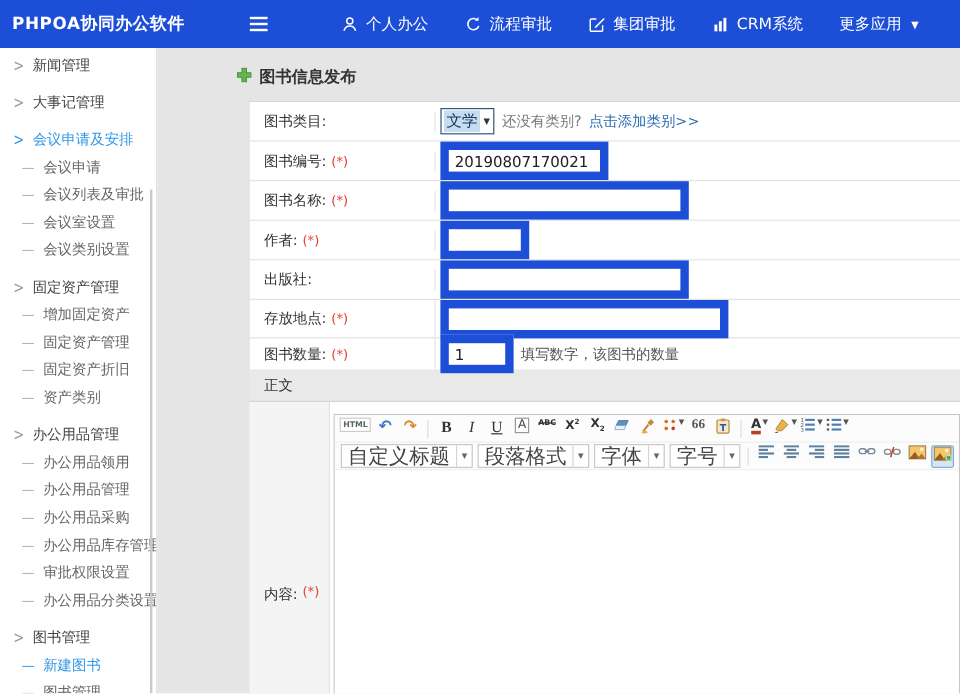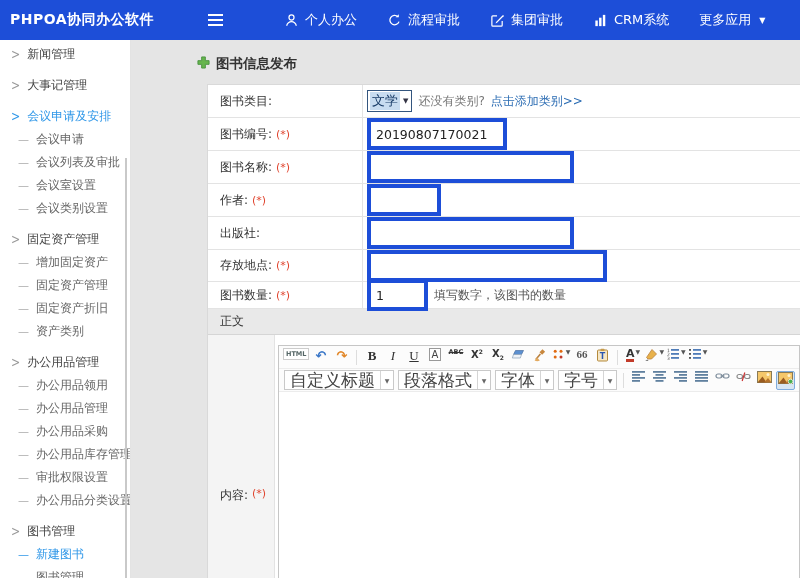--- a/index.html
+++ b/index.html
@@ -30,26 +30,26 @@
   .side-scroll { position:absolute; right:3px; top:118px; bottom:0; width:2px; background:#c9c9c9; }
 
   .content { flex:1; background:#e5e5e5; overflow:hidden; position:relative; }
   .page-title-row { margin:15px 0 0 66px; display:flex; align-items:center; gap:6px;
     font-size:13.5px; font-weight:bold; color:#333; }
 
   
   .form-table { margin:11px 0 0 76px; width:calc(100% - 76px); background:#fff;
     border:1px solid #d9d9d9; border-bottom:none; border-right:none; }
   .frow { display:flex; border-bottom:1px solid #e3e3e3; }
-  .h33 { height:33px; } .h32 { height:32px; } .h27 { height:27px; }
+  .h33 { height:33px;align-items:center; } .h32 { height:32px; } .h27 { height:27px; }
   .fl { width:155px; border-right:1px solid #e3e3e3; display:flex; align-items:center;
     padding-left:12px; font-size:12px; color:#333; gap:4px; }
   .fv { flex:1; display:flex; align-items:center; padding-left:4px; gap:6px; }
   .req { color:#e0442e; font-size:11px; }
-  .fv input { height:32px; border:4px solid #1d4ed8; font-size:12.5px; color:#222;
+  .fv input { height:32px; border:7px solid #1d4ed8; font-size:12.5px; color:#222;
     padding:0 5px; background:#fff; font-family:"DejaVu Sans", sans-serif; }
   .in-bookno { width:140px; } .in-bookname { width:207px; } .in-author { width:74px; }
   .in-publisher { width:207px; } .in-location { width:240px; } .in-qty { width:61px; }
   .hint-gray { font-size:12px; color:#777; }
   .hint-dark { font-size:12px; color:#555; }
   .link { font-size:12px; color:#2b6cb3; text-decoration:none; cursor:pointer; }
   .select { display:inline-flex; align-items:center; height:22px; border:1px solid #33557e;
     background:#fff; cursor:pointer; padding:0 3px 0 2px; gap:3px; }
   .sel-txt { background:#c8dcf0; color:#173a66; font-size:13px; padding:0 2px; }
   .sel-arrow { font-size:7px; color:#334; }

